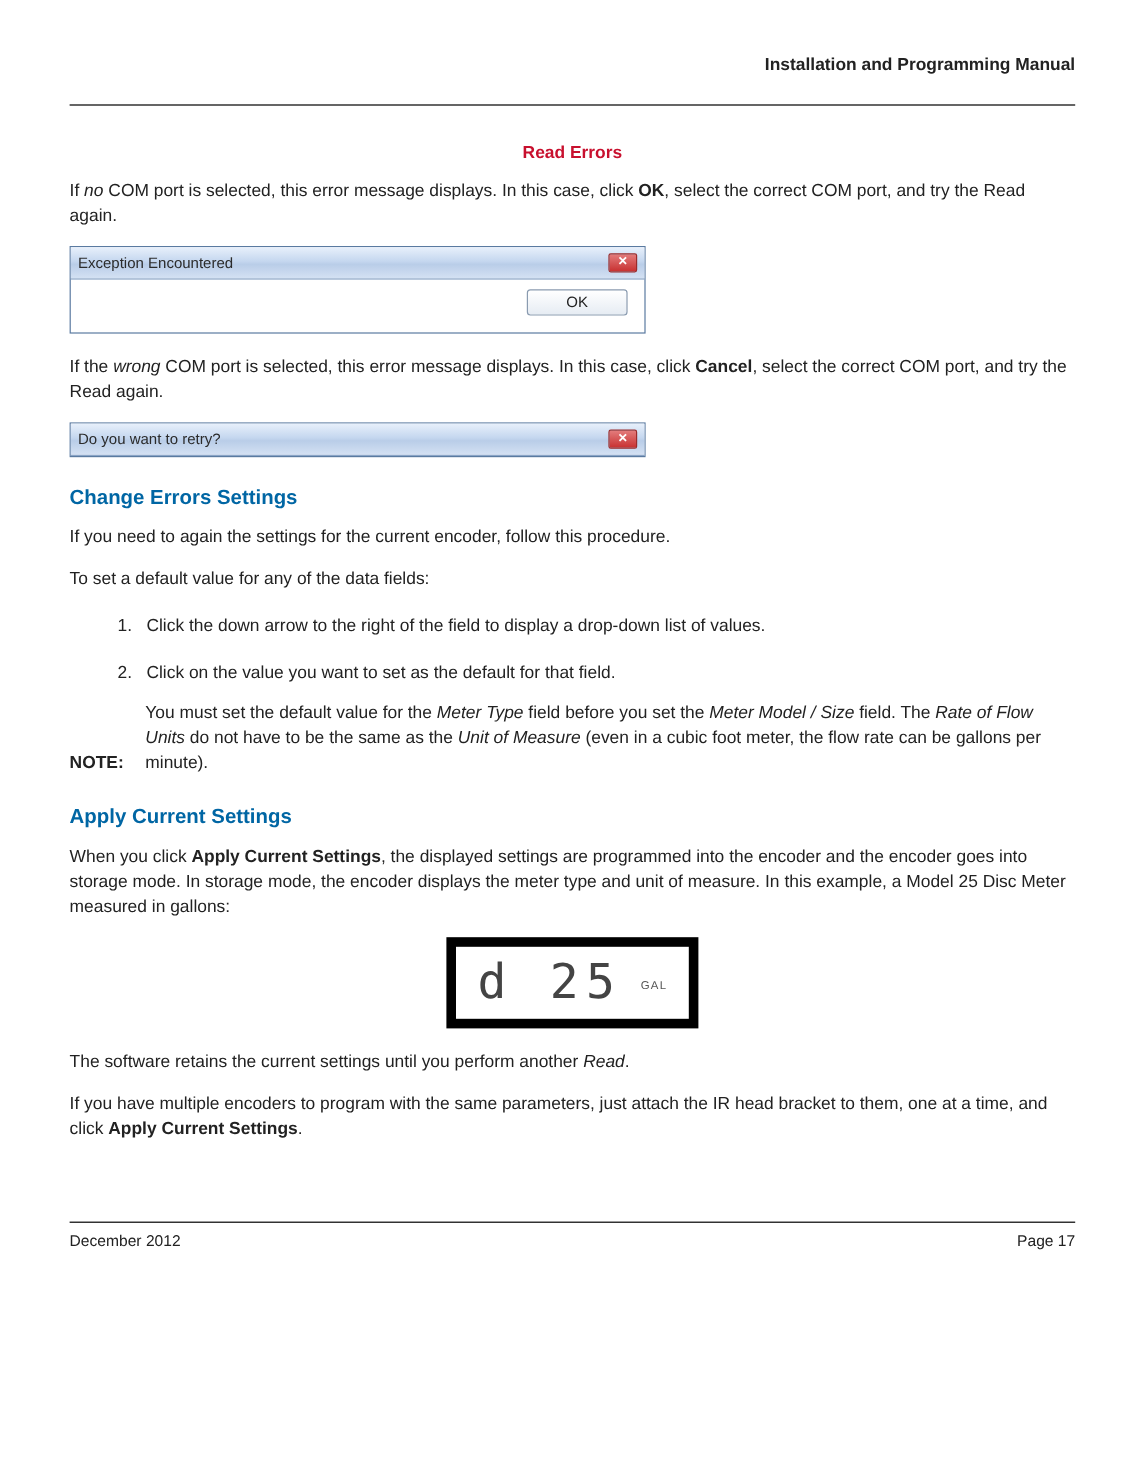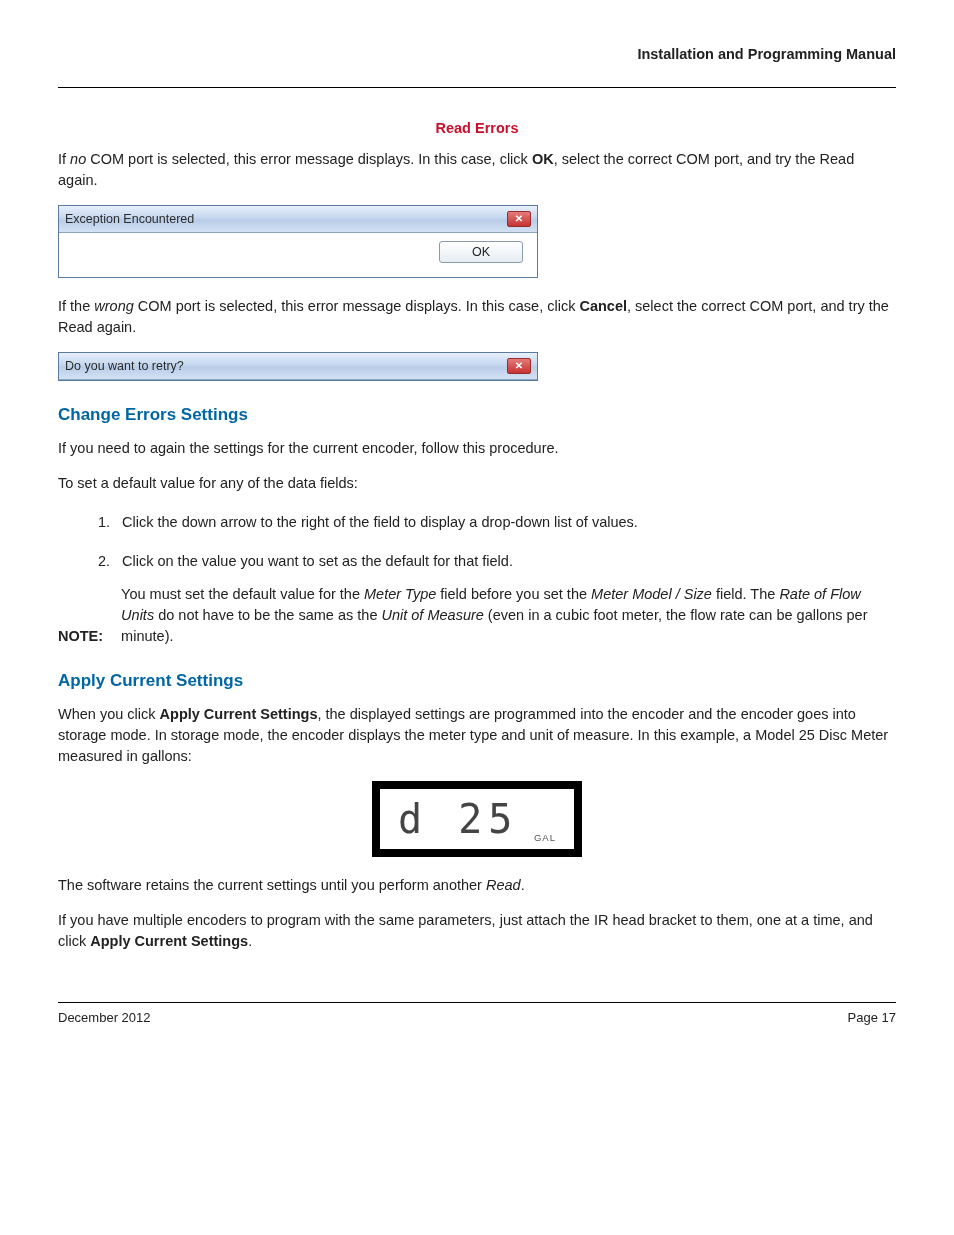--- a/index.html
+++ b/index.html
@@ -108,29 +108,29 @@
     font-family: "DS-Digital", monospace;
     font-size: 40px;
     letter-spacing: 6px;
     color:#444;
     line-height:1;
     display:inline-block;
   }
   .lcd .unit {
     position:absolute;
     right:18px;
-    bottom:4px;
+    bottom:20px;
     font-size: 9.5px;
     letter-spacing:1px;
     color:#555;
   }
 
   .footer {
     border-top:1px solid #000;
-    margin-top: 50px;
+    margin-top: 66px;
     padding-top: 6px;
     display:flex;
     justify-content:space-between;
     font-size: 13px;
   }
 </style>
 </head>
 <body>
 
 <div class="header">

